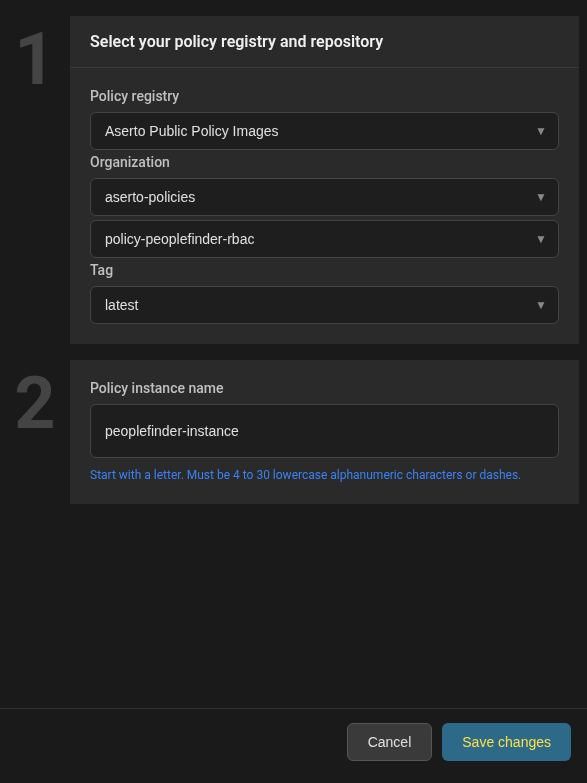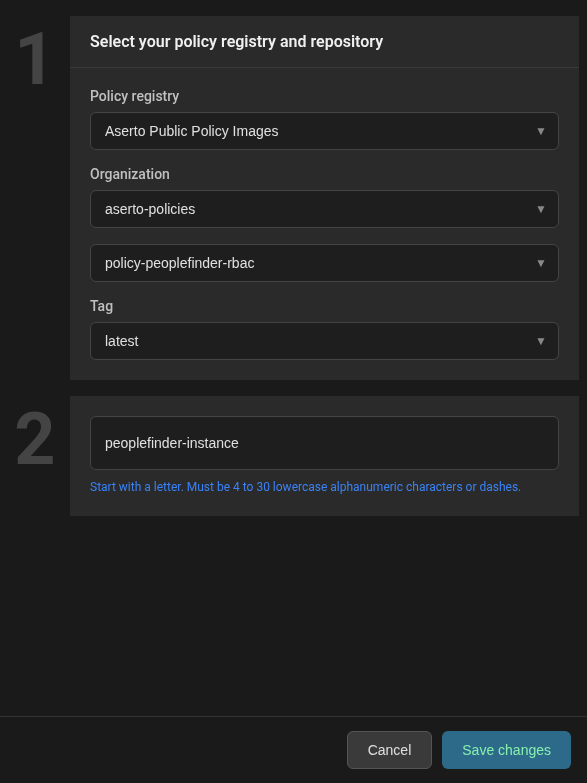--- a/index.html
+++ b/index.html
@@ -59,21 +59,21 @@
       font-size: 16px;
       font-weight: 600;
       color: #f0f0f0;
     }
 
     .step-card-body {
       padding: 20px;
     }
 
     .form-group {
-      margin-bottom: 16px;
+      margin-bottom: 4px;
     }
 
     .form-group:last-child {
       margin-bottom: 0;
     }
 
     .form-label {
       display: block;
       font-size: 14px;
       font-weight: 500;
@@ -119,21 +119,21 @@
 
     .form-help-text {
       margin-top: 8px;
       font-size: 12px;
       color: #3b82f6;
       line-height: 1.5;
     }
 
     .footer-bar {
       position: sticky;
-      bottom: 0;
+      bottom: 8px;
       background-color: #1a1a1a;
       border-top: 1px solid #333;
       padding: 14px 16px;
       display: flex;
       justify-content: flex-end;
       gap: 10px;
       margin-top: auto;
     }
 
     .btn {
@@ -146,21 +146,21 @@
     }
 
     .btn-cancel {
       background-color: #3a3a3a;
       color: #e0e0e0;
       border: 1px solid #555;
     }
 
     .btn-save {
       background-color: #2d6a8a;
-      color: #86efac;
+      color: #fde047;
     }
   </style>
 </head>
 <body>
 
 <div class="page-container">
 
   <div class="step-section">
     <div class="step-number">1</div>
     <div class="step-card">
@@ -211,20 +211,21 @@
       </div>
     </div>
   </div>
 
   <div class="step-section">
     <div class="step-number">2</div>
     <div class="step-card">
       <div class="step-card-body">
 
         <div class="form-group">
+          <label class="form-label">Policy instance name</label>
           <input type="text" class="form-input" value="peoplefinder-instance" placeholder="peoplefinder-instance" style="">
           <p class="form-help-text">Start with a letter. Must be 4 to 30 lowercase alphanumeric characters or dashes.</p>
         </div>
 
       </div>
     </div>
   </div>
 
   <div class="footer-bar">
     <button class="btn btn-cancel">Cancel</button>

